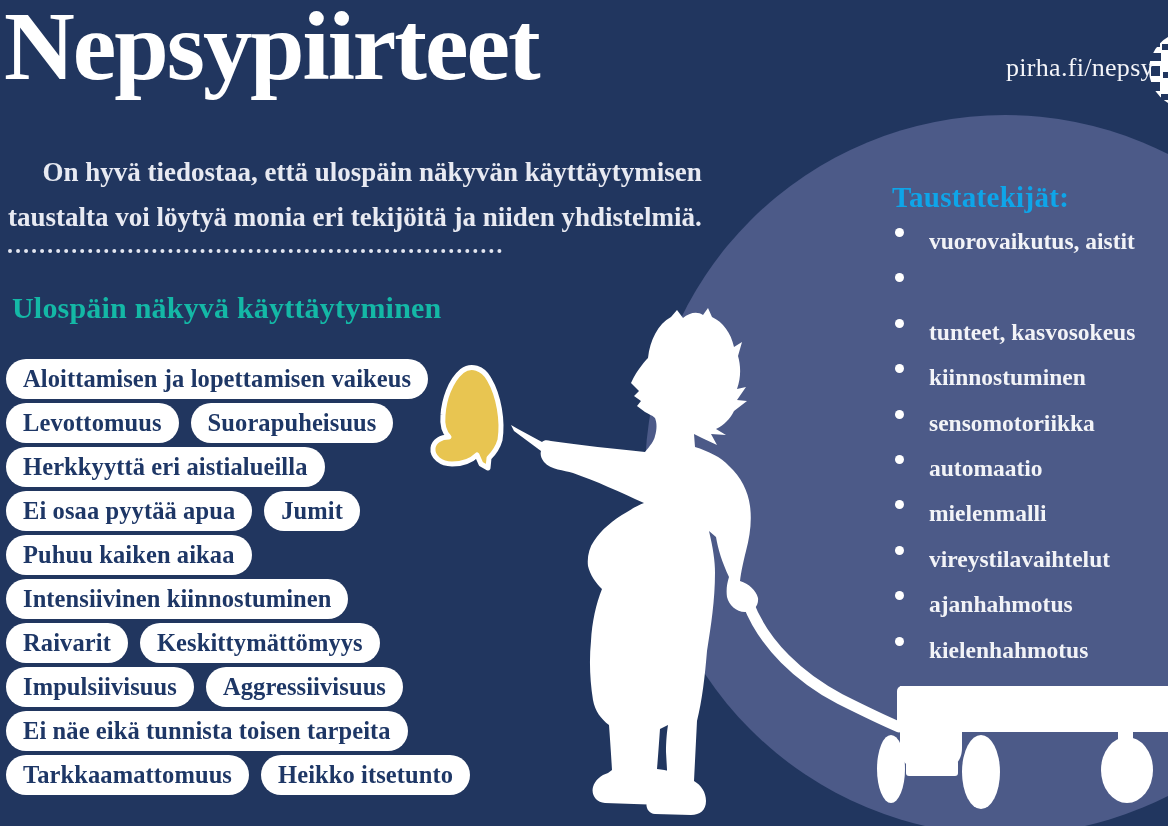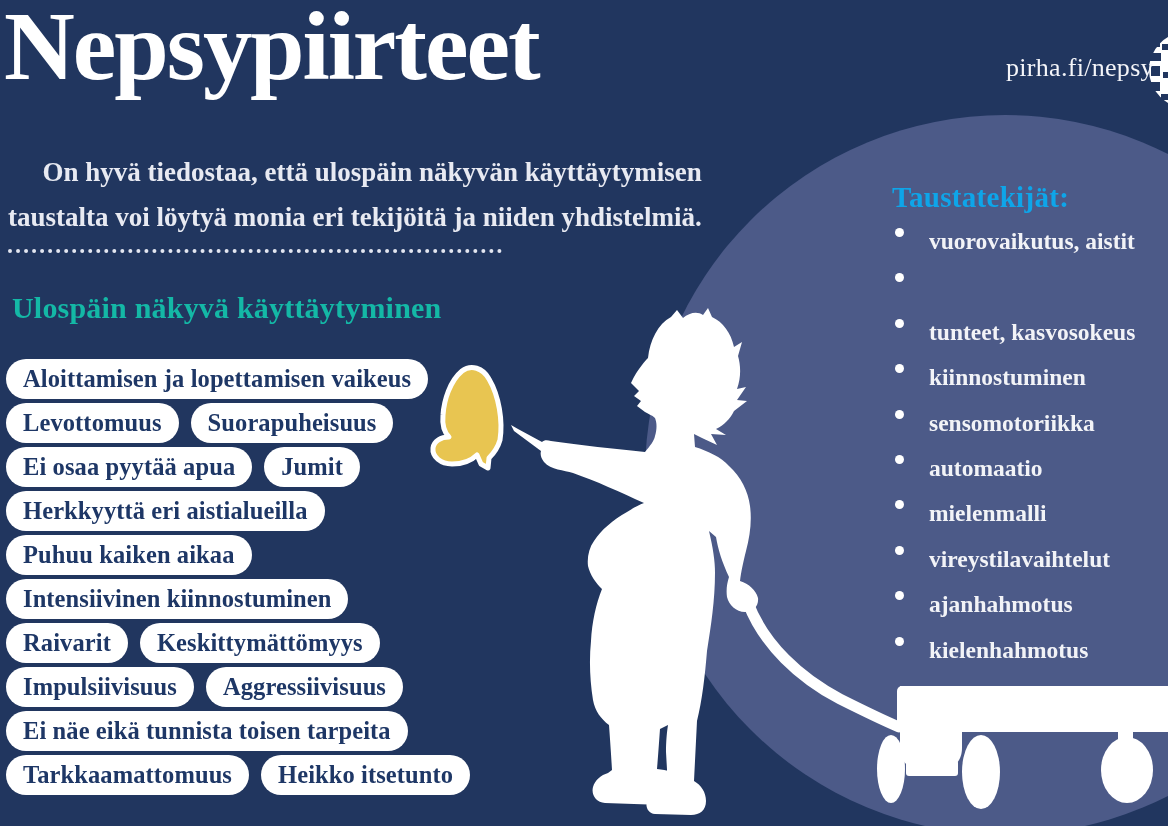--- a/index.html
+++ b/index.html
@@ -143,27 +143,27 @@
 
   <div id="pill-rows">
       <div class="pill-row">
         <span class="pill">Aloittamisen ja lopettamisen vaikeus</span>
       </div>
       <div class="pill-row">
         <span class="pill">Levottomuus</span>
         <span class="pill">Suorapuheisuus</span>
       </div>
       <div class="pill-row">
+        <span class="pill">Herkkyyttä eri aistialueilla</span>
+      </div>
+      <div class="pill-row">
         <span class="pill">Ei osaa pyytää apua</span>
         <span class="pill">Jumit</span>
       </div>
       <div class="pill-row">
-        <span class="pill">Herkkyyttä eri aistialueilla</span>
-      </div>
-      <div class="pill-row">
         <span class="pill">Puhuu kaiken aikaa</span>
       </div>
       <div class="pill-row">
         <span class="pill">Intensiivinen kiinnostuminen</span>
       </div>
       <div class="pill-row">
         <span class="pill">Raivarit</span>
         <span class="pill">Keskittymättömyys</span>
       </div>
       <div class="pill-row">

